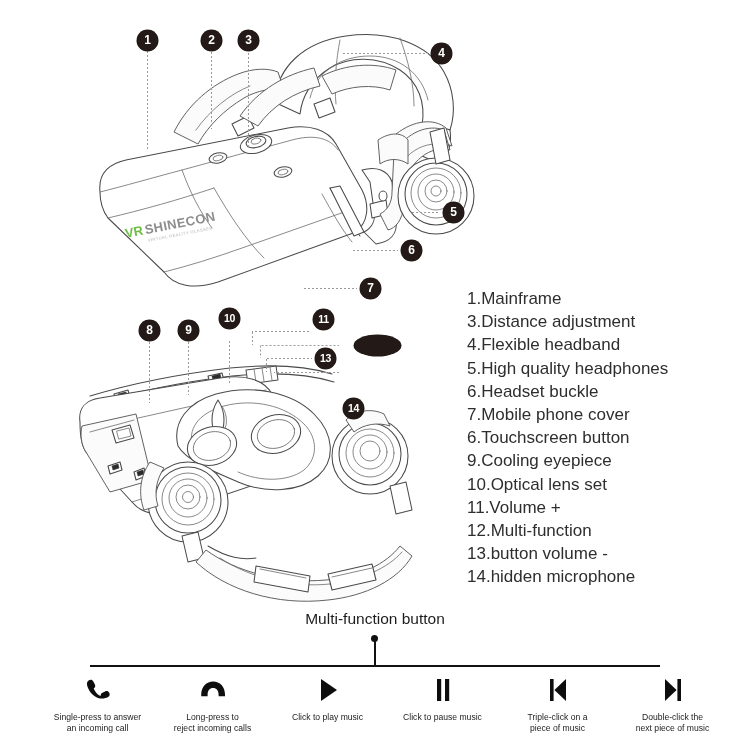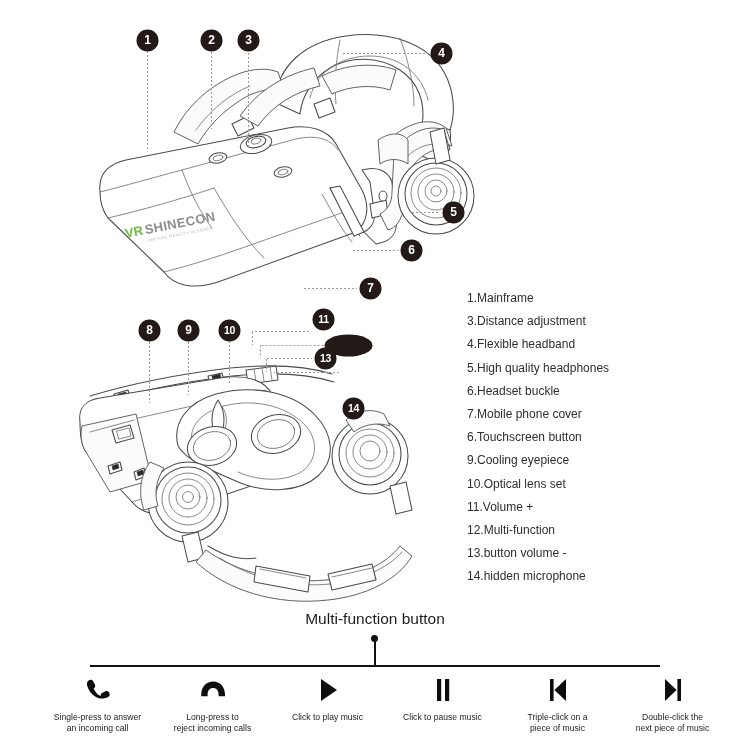--- a/index.html
+++ b/index.html
@@ -63,21 +63,21 @@
   }
 
   
   #legend {
     position: absolute;
     left: 467px; top: 287px;
     width: 265px;
   }
   #legend li {
     list-style: none;
-    font-size: 12px;
+    font-size: 17px;
     color: #2e2e2e;
     line-height: 23.2px;
     white-space: nowrap;
   }
   #legend ul { margin: 0; padding: 0; }
 
   
   #mf-title {
     position: absolute;
     left: 0; top: 610px;
@@ -316,23 +316,23 @@
   <div id="callout-layer">
       <div class="callout" style="left: 137px; top: 30px;">1</div>
       <div class="callout" style="left: 201px; top: 30px;">2</div>
       <div class="callout" style="left: 238px; top: 30px;">3</div>
       <div class="callout" style="left: 431px; top: 43px;">4</div>
       <div class="callout" style="left: 443px; top: 202px;">5</div>
       <div class="callout" style="left: 401px; top: 240px;">6</div>
       <div class="callout" style="left: 360px; top: 278px;">7</div>
       <div class="callout" style="left: 139px; top: 320px;">8</div>
       <div class="callout" style="left: 178px; top: 320px;">9</div>
-      <div class="callout wide" style="left: 219px; top: 320px;">10</div>
+      <div class="callout wide" style="left: 219px; top: 308px;">10</div>
       <div class="callout wide" style="left: 313px; top: 309px;">11</div>
-      <div class="callout wide" style="left: 325px; top: 335px; padding-left: 47px;">12</div>
+      <div class="callout wide" style="left: 354px; top: 335px; padding-left: 47px;">12</div>
       <div class="callout wide" style="left: 315px; top: 348px;">13</div>
       <div class="callout wide" style="left: 343px; top: 362px; margin-top: 36px;">14</div>
     </div>
 
   <div id="legend">
     <ul>
         <li>1.Mainframe</li>
         <li>3.Distance adjustment</li>
         <li>4.Flexible headband</li>
         <li>5.High quality headphones</li>

